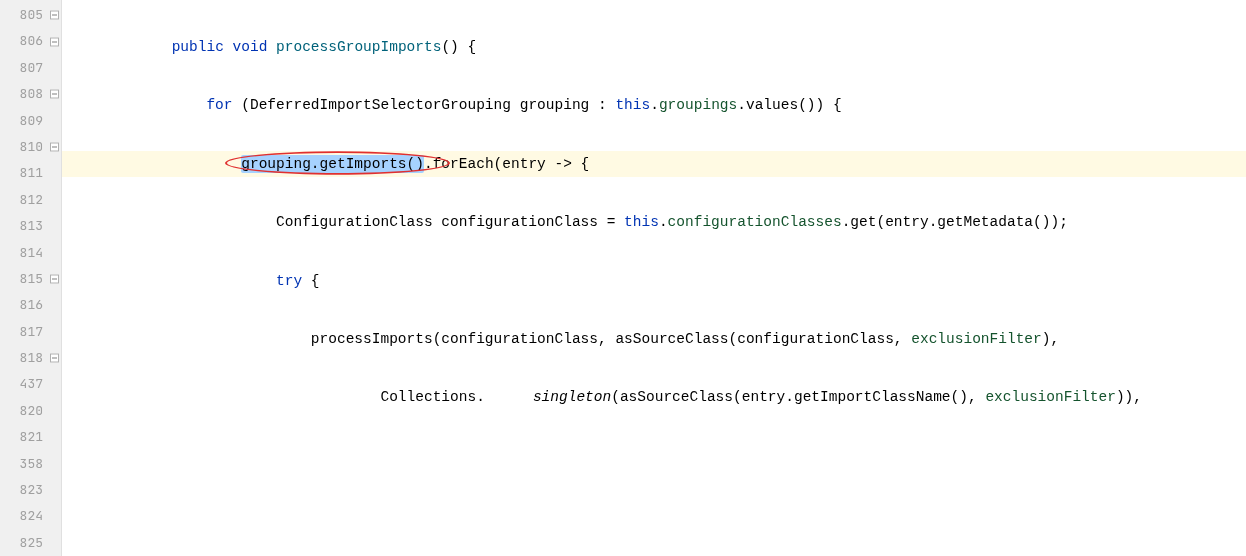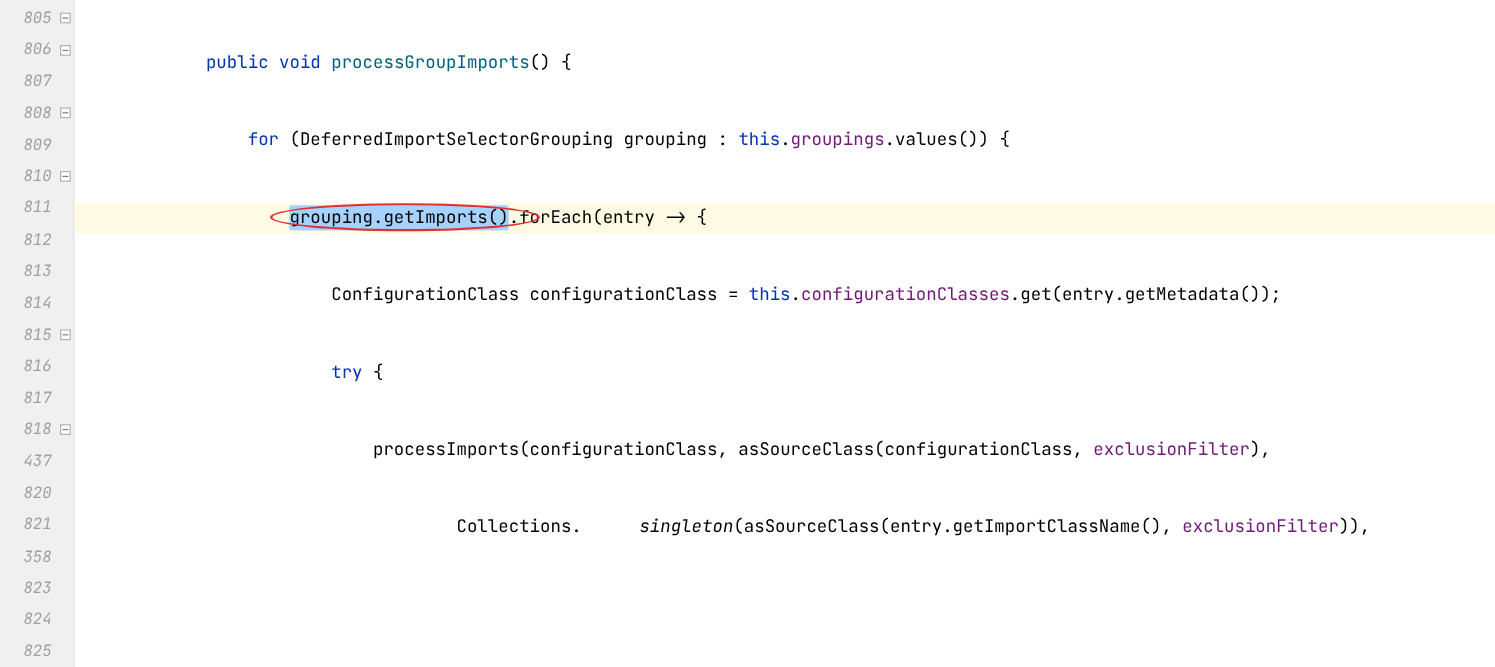--- a/index.html
+++ b/index.html
@@ -20,21 +20,20 @@
       padding-top: 2px;
     }
     .line-num {
       color: #a0a0a0;
       text-align: right;
       padding-right: 18px;
       height: 26.4px;
       line-height: 26.4px;
       font-size: 13px;
       position: relative;
-      font-style: italic;
     }
     .fold-marker {
       position: absolute;
       right: 2px;
       top: 50%;
       transform: translateY(-50%);
       width: 9px;
       height: 9px;
       border: 1px solid #b0b0b0;
       background: #fff;
@@ -46,35 +45,36 @@
       right: 1px;
       top: 3px;
       border-top: 1px solid #808080;
     }
     .code-area {
       flex: 1;
       padding-left: 40px;
       padding-top: 2px;
       white-space: pre;
       position: relative;
+      font-family: Liberation Mono, monospace;
     }
     .code-line {
       height: 26.4px;
       line-height: 26.4px;
       position: relative;
     }
     .hl-line {
       background: #fffae3;
       margin-left: -40px;
       padding-left: 40px;
       width: calc(100% + 40px);
     }
     .kw { color: #0033b3; }
     .method-decl { color: #00627a; }
-    .field { color: #701a75; }
+    .field { color: #14532d; }
     .italic { font-style: italic; margin-left: 48px; }
     .highlighted-sel {
       background: #a6d2ff;
       border-radius: 2px;
       padding: 1px 0;
     }
     .red-circle {
       position: absolute;
       border: 2px solid #e03030;
       border-radius: 50%;

